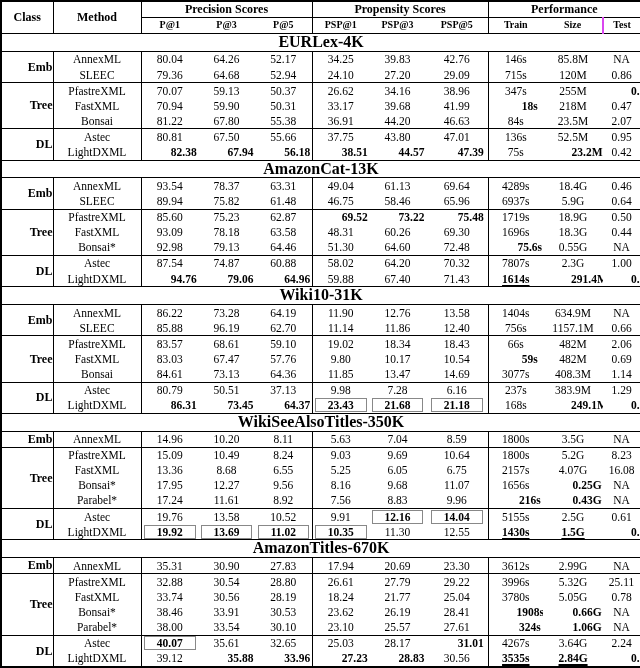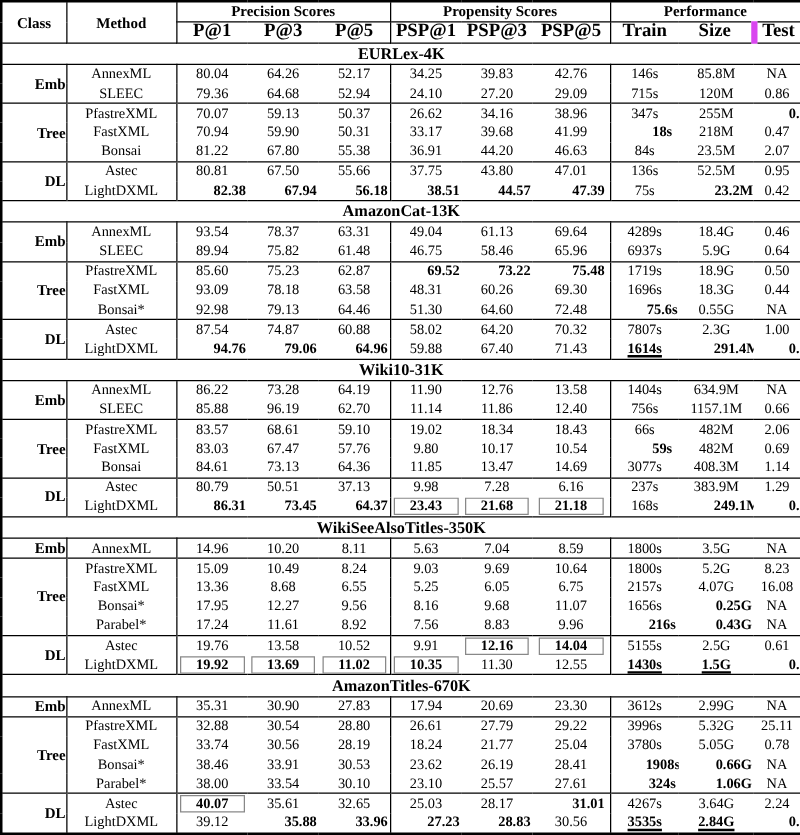--- a/index.html
+++ b/index.html
@@ -16,26 +16,26 @@
   th,td{
     padding:0;margin:0;
     text-align:center;vertical-align:middle;
     white-space:nowrap;overflow:hidden;
     height:15px;line-height:1.05;
     font-weight:normal;
   }
   thead th{font-weight:bold;font-size:12px;}
   .h-class,.h-method{border-right:1px solid #000;border-bottom:1px solid #000;margin-top:41px;}
   .h-group{border-bottom:1px solid #000;}
-  .h-sub{border-bottom:1px solid #000;font-size:15px;margin-top:12px;}
+  .h-sub{border-bottom:1px solid #000;font-size:10px;margin-top:12px;}
   .gb{border-right:1px solid #000;}
-  .test-q{border-left:5px solid #d946ef;}
+  .test-q{border-left:2px solid #d946ef;}
   tr.band td{
     border-top:1px solid #000;border-bottom:1px solid #000;
-    font-weight:bold;font-size:13px;height:16px;margin-left:36px;
+    font-weight:bold;font-size:16px;height:16px;margin-left:36px;
   }
   tr.gstart td{border-top:1px solid #000;}
   td.ccell{border-right:1px solid #000;font-weight:bold;font-size:12px;text-align:right;}
   td.mcell{border-right:1px solid #000;}
   span.bold{font-weight:bold;padding-left:28px;}
   span.bu{font-weight:bold;text-decoration:underline;text-decoration-thickness:1.5px;text-underline-offset:2px;}
   span.boxed{font-weight:bold;display:inline-block;border:1px solid #888;padding:0 12px;line-height:12px;}
 </style>
 </head>
 <body>

